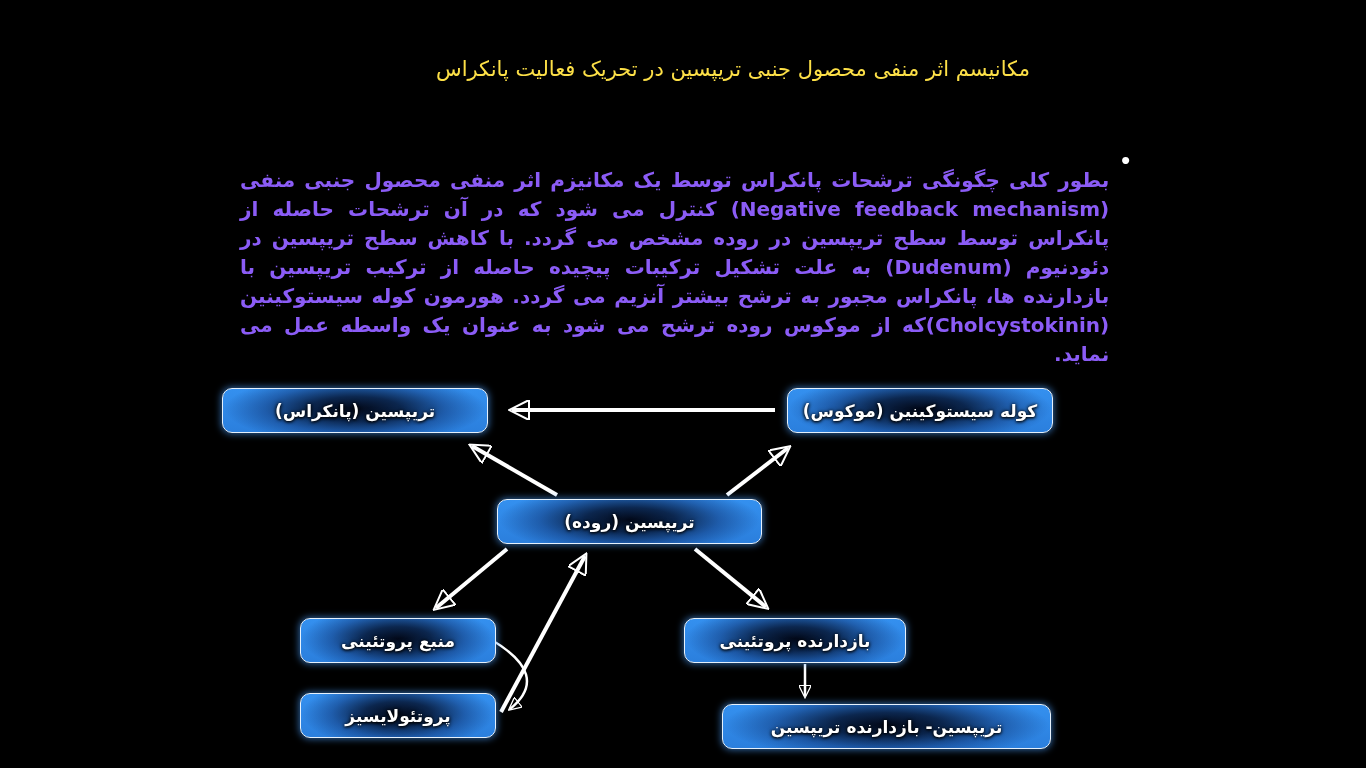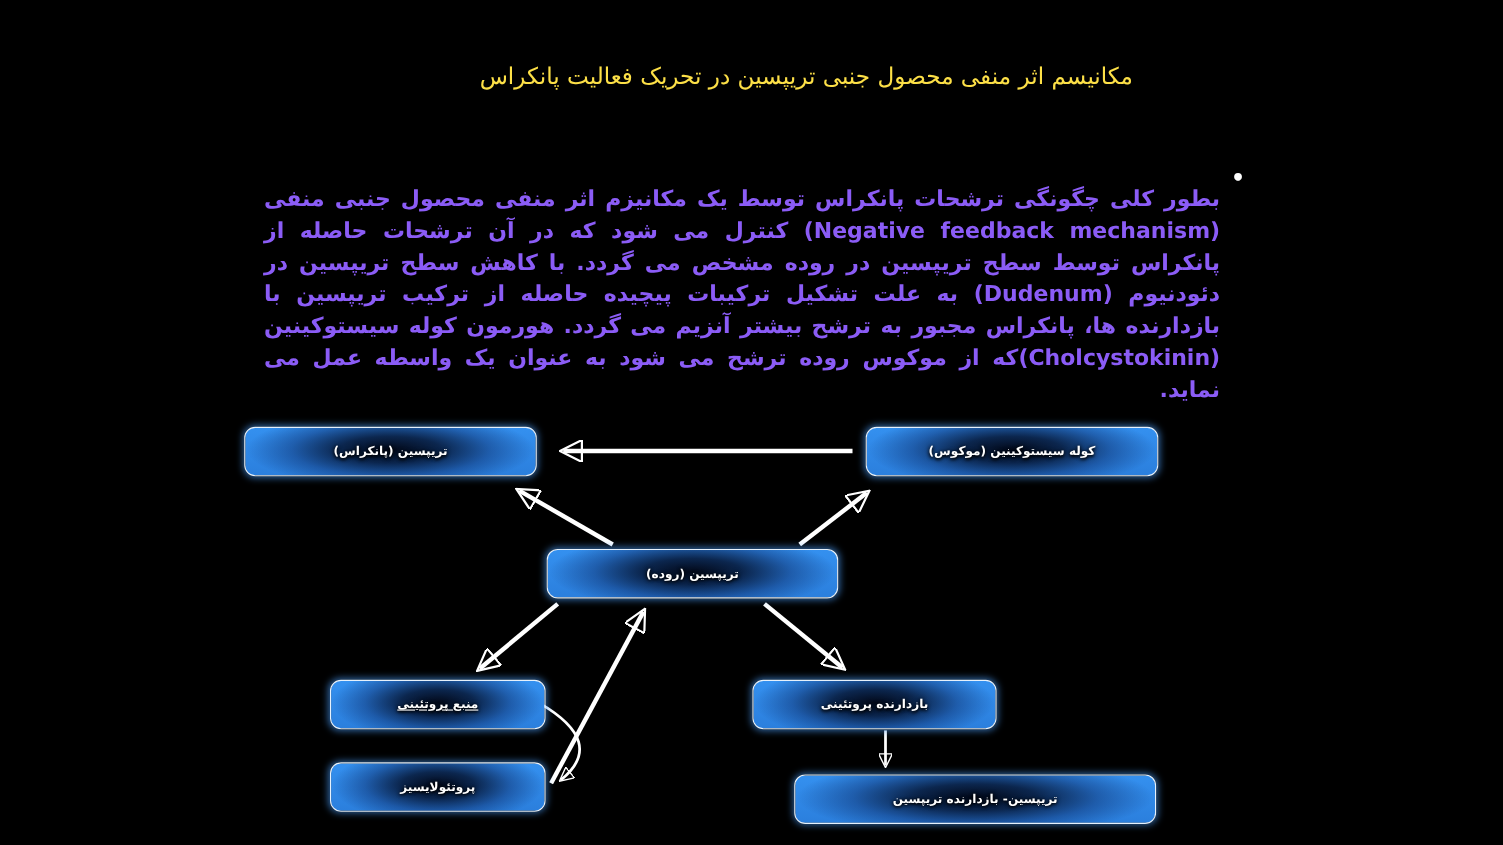--- a/index.html
+++ b/index.html
@@ -28,21 +28,21 @@
     position:absolute;border-radius:10px;
     border:1px solid #e6f1fc;
     background:
       radial-gradient(ellipse 62% 100% at 50% 46%,
         rgba(0,2,14,0.95) 0%, rgba(3,16,44,0.82) 28%,
         rgba(10,40,100,0.45) 55%, rgba(46,134,232,0) 80%),
       linear-gradient(#3490ef,#2b7fdd);
     box-shadow:0 0 7px 1px rgba(70,150,240,0.65);
     color:#fff;display:flex;align-items:center;justify-content:center;
     direction:rtl;text-align:center;
-    font-size:11px;font-weight:700;
+    font-size:17px;font-weight:700;
     text-shadow:0 0 4px #000,0 1px 3px #000;
     box-sizing:border-box;
   }
   .arrows{position:absolute;left:0;top:0;}
   .arrows line,.arrows path{stroke:#ffffff;fill:none;}
   .w4{stroke-width:4;}
   .w25{stroke-width:2.5;}
 </style>
 </head>
 <body>
@@ -71,21 +71,21 @@
     <line class="w4" x1="695" y1="549" x2="766" y2="607" marker-end="url(#ah)"></line>
     <line class="w25" x1="805" y1="664" x2="805" y2="696" marker-end="url(#ah)"></line>
   </svg>
 
   <div class="node" style="left:222px;top:388px;width:266px;height:45px;">تریپسین (پانکراس)</div>
 
   <div class="node" style="left:787px;top:388px;width:266px;height:45px;">کوله سیستوکینین (موکوس)</div>
 
   <div class="node" style="left:497px;top:499px;width:265px;height:45px;">تریپسین (روده)</div>
 
-  <div class="node" style="left:300px;top:618px;width:196px;height:45px;text-decoration:underline;">منبع پروتئینی</div>
+  <div class="node" style="left:300px;top:618px;width:196px;height:45px;">منبع پروتئینی</div>
 
   <div class="node" style="left:300px;top:693px;width:196px;height:45px;">پروتئولایسیز</div>
 
   <div class="node" style="left:684px;top:618px;width:222px;height:45px;">بازدارنده پروتئینی</div>
 
   <div class="node" style="left:678px;top:704px;width:329px;height:45px;margin-left:44px;">تریپسین- بازدارنده تریپسین</div>
 
 </div>
 
 </body></html>

